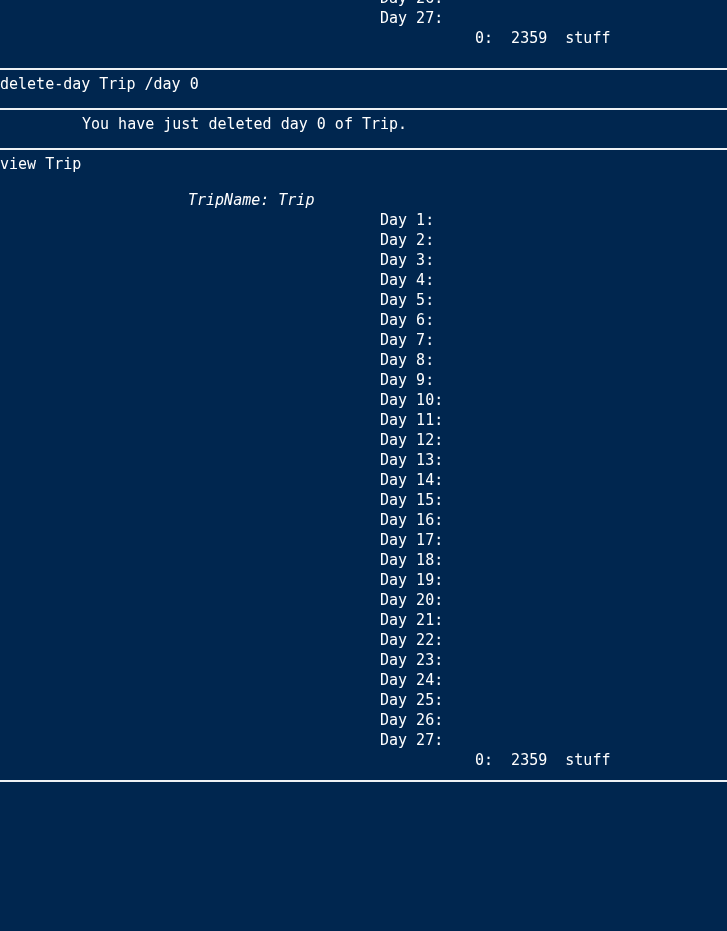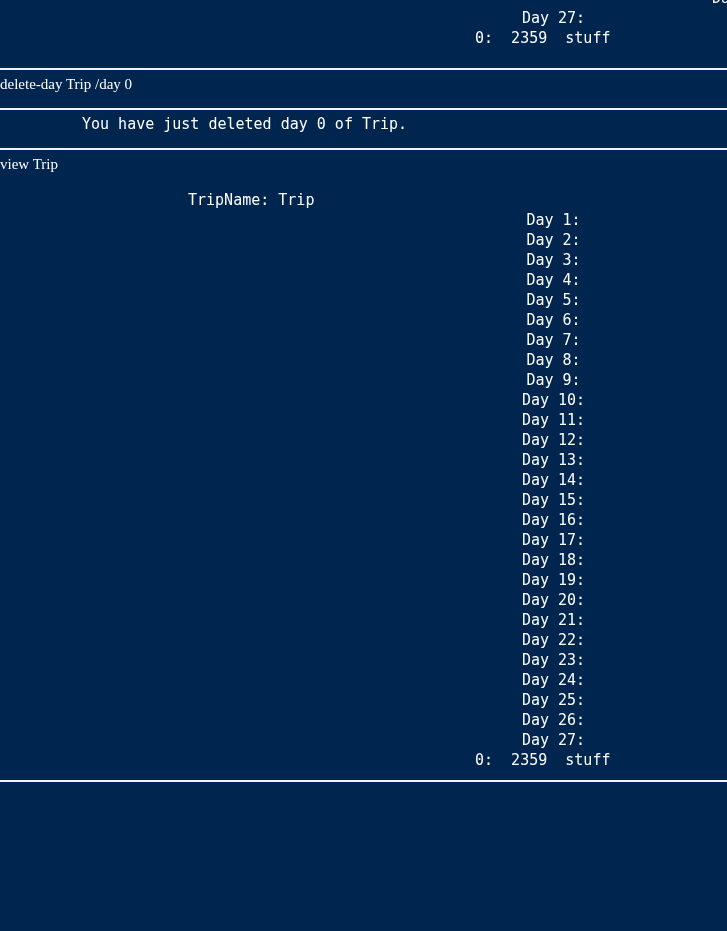--- a/index.html
+++ b/index.html
@@ -42,25 +42,25 @@
     line-height: 20px;
     white-space: pre;
     color: #ffffff;
     font-family: "DejaVu Sans Mono", "Liberation Mono", monospace;
     font-size: 15px;
     letter-spacing: 0px;
   }
 
   
   .pad-0  { padding-left: 0px;   }
-  .pad-cmd{ padding-left: 0px; font-family: Liberation Serif, serif;   }
+  .pad-cmd{ padding-left: 0px;   }
   .pad-msg{ padding-left: 82px;  }
-  .pad-name{ padding-left: 188px; }
+  .pad-name{ padding-left: 188px; font-style: italic; }
   .pad-field{ padding-left: 293px; }
-  .pad-day{ padding-left: 380px; text-align: center; }
+  .pad-day{ padding-left: 380px; }
   .pad-evt{ padding-left: 475px; }
 
   
   .clipped-top {
     height: 8px;
     overflow: hidden;
     position: relative;
   }
   .clipped-top .line {
     position: absolute;

